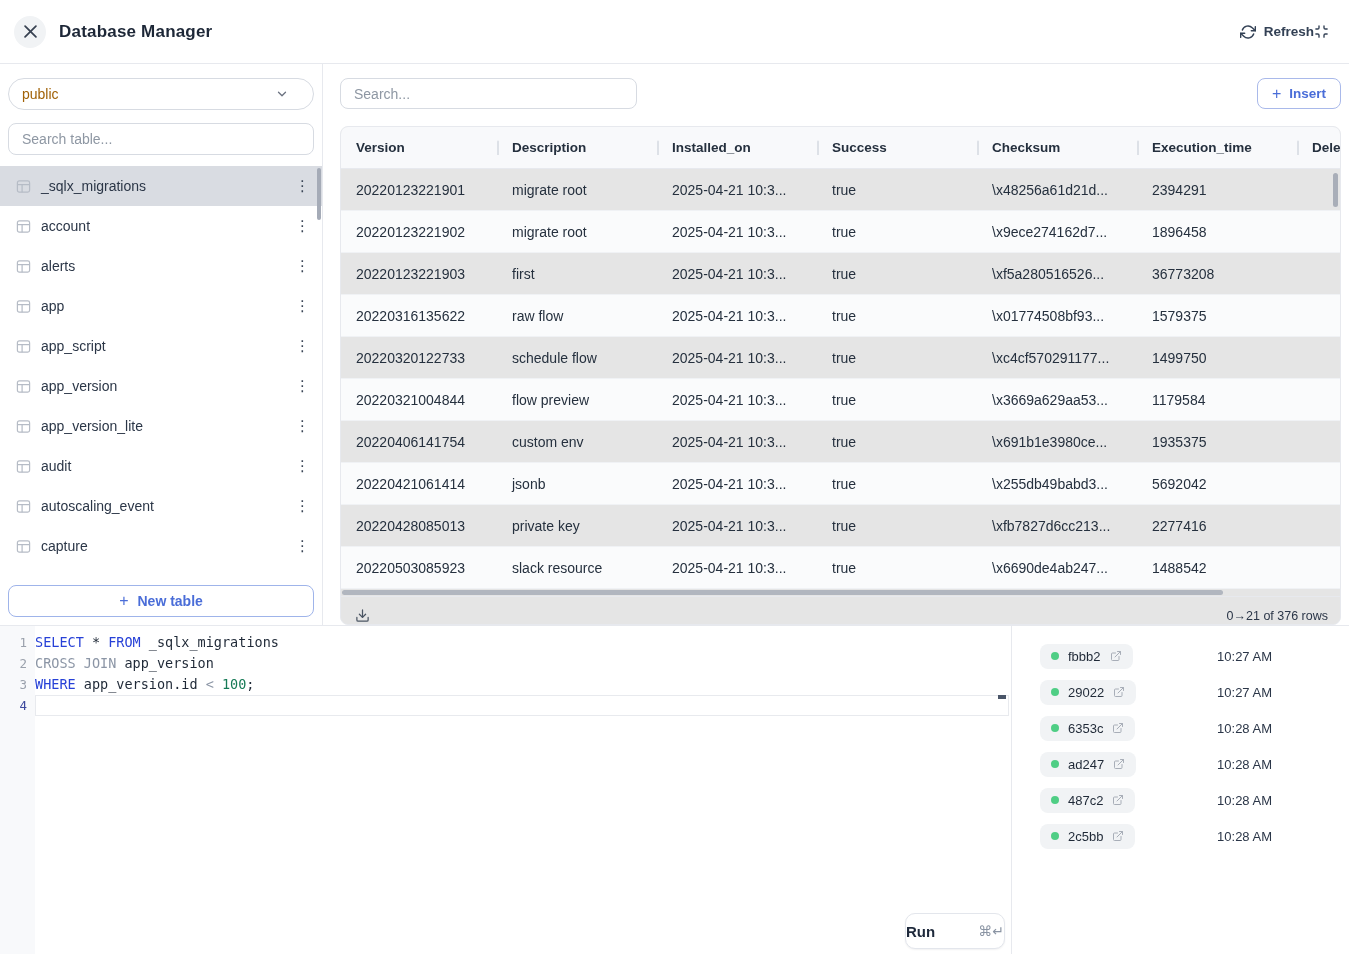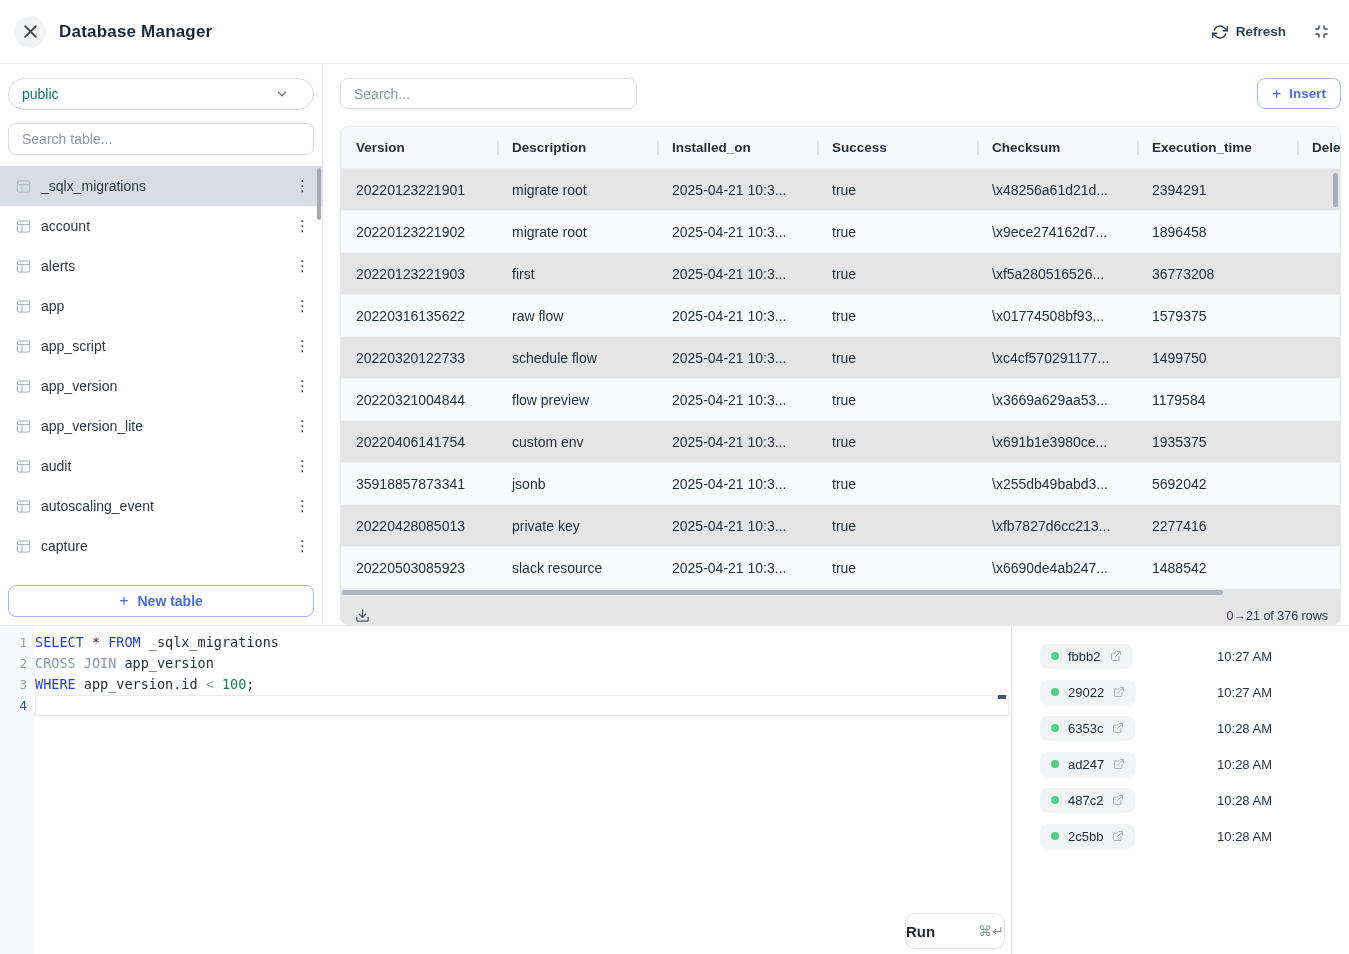--- a/index.html
+++ b/index.html
@@ -5,30 +5,30 @@
   * { box-sizing: border-box; margin: 0; padding: 0; }
   html,body { width:1349px; height:954px; overflow:hidden; }
   body { font-family:"Liberation Sans", sans-serif; color:#1f2937; background:#fff; font-size:14px; }
 
   .app { display:flex; flex-direction:column; height:100%; }
 
   
   .topbar { height:64px; flex:0 0 auto; display:flex; align-items:center; padding:0 20px 0 14px; border-bottom:1px solid #e7e9ee; }
   .close-btn { width:32px; height:32px; border:none; border-radius:50%; background:#f1f3f5; display:flex; align-items:center; justify-content:center; color:#374151; cursor:pointer; flex:0 0 auto; }
   .app-title { font-size:17px; font-weight:700; color:#1d2737; margin-left:13px; letter-spacing:.2px; }
-  .topbar-right { margin-left:auto; display:flex; align-items:center; gap:28px; }
+  .topbar-right { margin-left:auto; display:flex; align-items:center; }
   .refresh-btn { display:flex; align-items:center; gap:8px; background:none; border:none; font-family:inherit; font-size:13.5px; font-weight:600; color:#334155; cursor:pointer; }
   .compress-btn { background:none; border:none; color:#334155; cursor:pointer; display:flex; }
 
   
   .workspace { flex:1; min-height:0; display:flex; }
 
   
   .sidebar { width:323px; flex:0 0 auto; border-right:1px solid #e7e9ee; display:flex; flex-direction:column; }
-  .schema-select { margin:14px 8px 0 8px; height:32px; border:1px solid #d7dbe2; border-radius:16px; display:flex; align-items:center; justify-content:space-between; padding:0 24px 0 13px; font-size:14px; color:#0f766e; cursor:pointer; background:#fff; }
+  .schema-select { margin:14px 8px 0 8px; height:32px; border:1px solid #d7dbe2; border-radius:16px; display:flex; align-items:center; justify-content:space-between; padding:0 24px 0 13px; font-size:14px; color:#a16207; cursor:pointer; background:#fff; }
   .chev { color:#6b7280; display:flex; }
   .table-search { margin:13px 8px 0 8px; height:32px; border:1px solid #d7dbe2; border-radius:8px; padding:0 13px; font-size:14px; color:#1f2937; font-family:inherit; outline:none; }
   input::placeholder { color:#8e97a3; }
   .table-list { margin-top:11px; flex:1; overflow:hidden; position:relative; }
   .table-item { height:40px; display:flex; align-items:center; gap:10px; padding:0 12px 0 16px; font-size:14px; color:#2b3647; cursor:pointer; }
   .table-item.selected { background:#d9dce2; }
   .table-icon { display:flex; color:#b6bcc6; flex:0 0 auto; }
   .kebab { margin-left:auto; background:none; border:none; color:#3a4556; font-size:15px; line-height:1; cursor:pointer; font-family:"DejaVu Sans", sans-serif; }
   .sidebar-scroll-thumb { position:absolute; right:1px; top:2px; width:4px; height:52px; background:#a5abb7; border-radius:2px; }
   .new-table-btn { margin:8px; height:32px; flex:0 0 auto; border:1px solid #9fb4ea; border-radius:8px; background:#fff; color:#4a6dd8; font-family:inherit; font-size:14px; font-weight:600; display:flex; align-items:center; justify-content:center; gap:9px; cursor:pointer; }
@@ -372,21 +372,21 @@
               <div class="td">20220406141754</div>
               <div class="td">custom env</div>
               <div class="td">2025-04-21 10:3...</div>
               <div class="td">true</div>
               <div class="td">\x691b1e3980ce...</div>
               <div class="td">1935375</div>
               <div class="td"></div>
             </div>
 
             <div class="grid-row cols">
-              <div class="td">35918857873341</div>
+              <div class="td">20220421061414</div>
               <div class="td">jsonb</div>
               <div class="td">2025-04-21 10:3...</div>
               <div class="td">true</div>
               <div class="td">\x255db49babd3...</div>
               <div class="td">5692042</div>
               <div class="td"></div>
             </div>
 
             <div class="grid-row cols">
               <div class="td">20220428085013</div>

